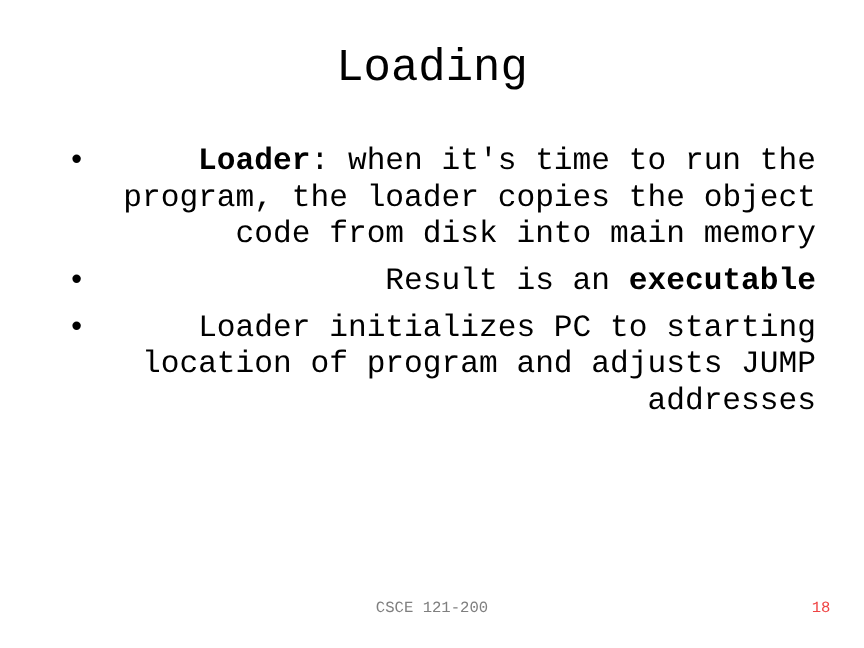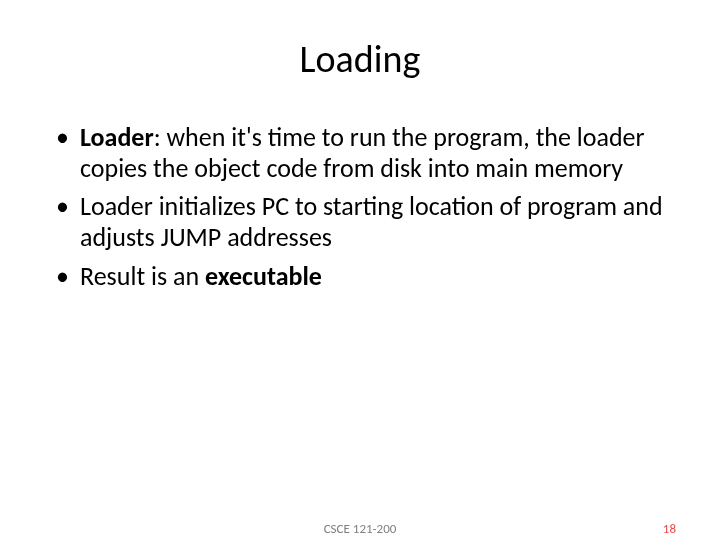--- a/index.html
+++ b/index.html
@@ -1,18 +1,19 @@
 <!DOCTYPE html>
 <html><head>
   <meta charset="utf-8">
   <style>
     * {
       margin: 0;
       padding: 0;
       box-sizing: border-box;
+      font-family: Liberation Mono, monospace;
     }
     body {
       width: 720px;
       height: 540px;
       background: #ffffff;
       font-family: Calibri, "Segoe UI", Arial, sans-serif;
       color: #000000;
       position: relative;
       overflow: hidden;
     }
@@ -28,20 +29,21 @@
       font-weight: 400;
       margin-bottom: 40px;
       margin-top: 8px;
     }
     .content {
       padding-left: 12px;
     }
     ul.level1 {
       list-style: none;
       padding-left: 0;
+      text-align: right;
     }
     ul.level1 > li {
       font-size: 26px;
       line-height: 1.18;
       margin-bottom: 8px;
       position: relative;
       padding-left: 28px;
     }
     ul.level1 > li::before {
       content: "•";
@@ -67,26 +69,26 @@
       position: absolute;
       left: 4px;
       top: 0;
       font-size: 23px;
     }
     .bold {
       font-weight: 700;
     }
     .footer {
       position: absolute;
-      bottom: 4px;
+      bottom: 26px;
       left: 0;
       width: 100%;
       display: flex;
       justify-content: space-between;
-      padding: 0 44px;
+      padding: 0 28px;
       font-size: 13px;
     }
     .footer-center {
       position: absolute;
       left: 50%;
       transform: translateX(-50%);
       color: #7f7f7f;
     }
     .footer-right {
       margin-left: auto;
@@ -99,25 +101,25 @@
 <div class="slide">
   <h1 class="title">Loading</h1>
 
   <div class="content">
     <ul class="level1">
 
       <li>
         <span class="bold">Loader</span><span>: when it's time to run the program, the loader copies the object code from disk into main memory</span>
       </li>
 
-      <li>Loader initializes PC to starting location of program and adjusts JUMP addresses</li>
-
       <li>
         <span>Result is an </span><span class="bold">executable</span>
       </li>
+
+      <li>Loader initializes PC to starting location of program and adjusts JUMP addresses</li>
 
     </ul>
   </div>
 
   <div class="footer">
     <span class="footer-center">CSCE 121-200</span>
     <span class="footer-right">18</span>
   </div>
 </div>
 

